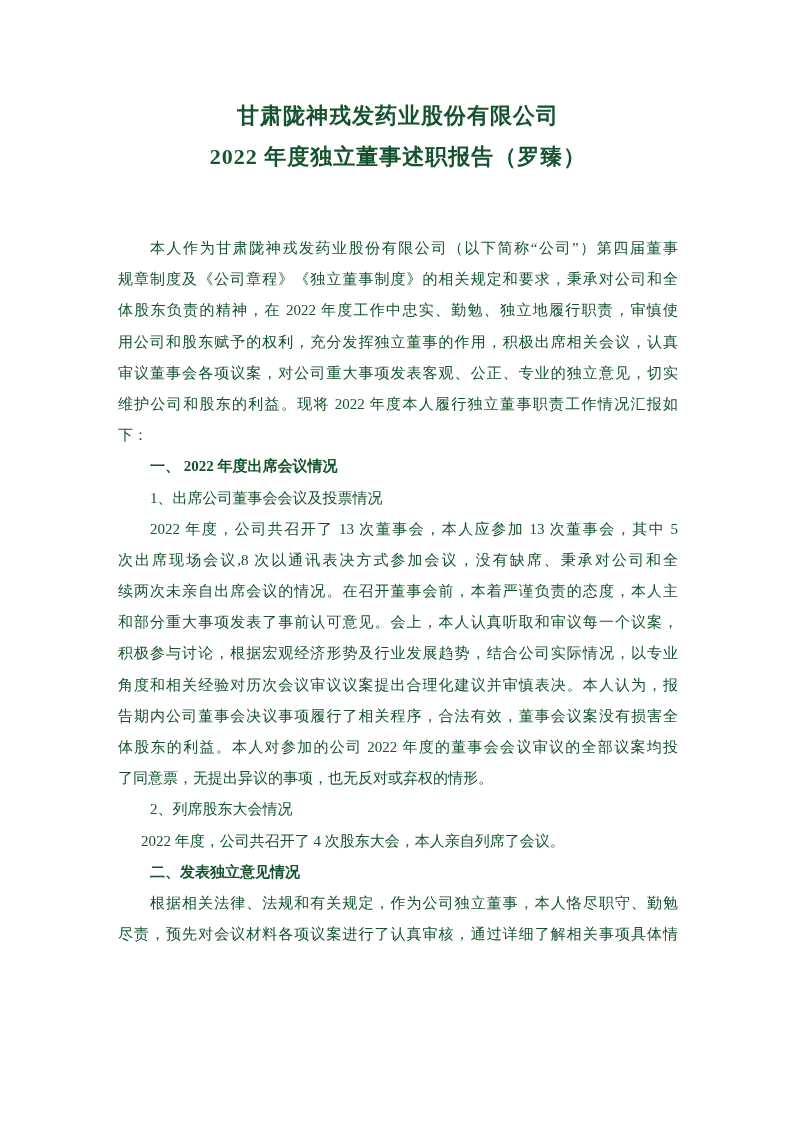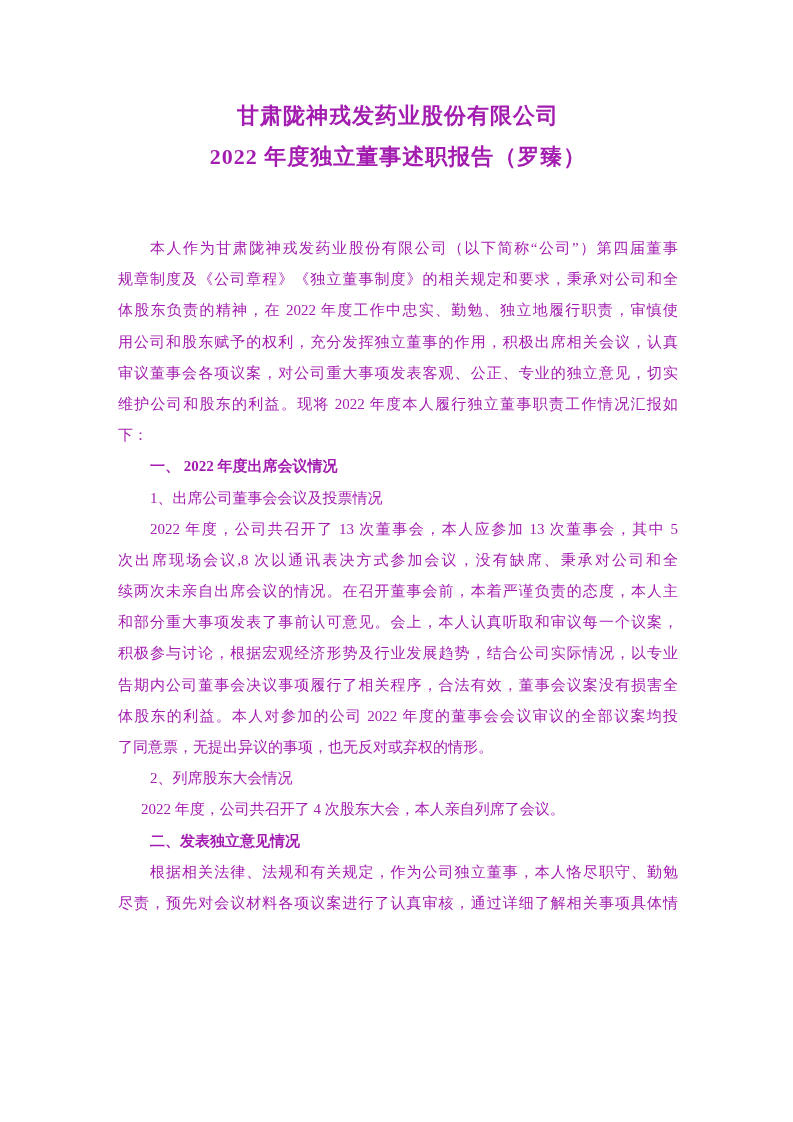--- a/index.html
+++ b/index.html
@@ -8,21 +8,21 @@
     background: #ffffff;
   }
   .page {
     position: relative;
     width: 793px;
     height: 1100px;
     margin: 0 auto;
     background: #ffffff;
     box-sizing: border-box;
     padding: 95px 115px 0 118px;
-    color: #a21caf;
+    color: #14532d;
     font-family: "Liberation Serif", "DejaVu Serif", serif;
     overflow: hidden;
   }
   .title-line {
     margin: 0;
     font-size: 22px;
     font-weight: bold;
     line-height: 41px;
     text-align: center;
     letter-spacing: 1px;
@@ -65,20 +65,21 @@
       <div class="line align-justify">审议董事会各项议案，对公司重大事项发表客观、公正、专业的独立意见，切实</div>
       <div class="line align-justify">维护公司和股东的利益。现将 2022 年度本人履行独立董事职责工作情况汇报如</div>
       <div class="line align-left">下：</div>
       <div class="line align-left indent-2 bold">一、 2022 年度出席会议情况</div>
       <div class="line align-left indent-2">1、出席公司董事会会议及投票情况</div>
       <div class="line align-justify indent-2">2022 年度，公司共召开了 13 次董事会，本人应参加 13 次董事会，其中 5</div>
       <div class="line align-justify">次出席现场会议,8 次以通讯表决方式参加会议，没有缺席、秉承对公司和全</div>
       <div class="line align-justify">续两次未亲自出席会议的情况。在召开董事会前，本着严谨负责的态度，本人主</div>
       <div class="line align-justify">和部分重大事项发表了事前认可意见。会上，本人认真听取和审议每一个议案，</div>
       <div class="line align-justify">积极参与讨论，根据宏观经济形势及行业发展趋势，结合公司实际情况，以专业</div>
+      <div class="line align-justify">角度和相关经验对历次会议审议议案提出合理化建议并审慎表决。本人认为，报</div>
       <div class="line align-justify">告期内公司董事会决议事项履行了相关程序，合法有效，董事会议案没有损害全</div>
       <div class="line align-justify">体股东的利益。本人对参加的公司 2022 年度的董事会会议审议的全部议案均投</div>
       <div class="line align-left">了同意票，无提出异议的事项，也无反对或弃权的情形。</div>
       <div class="line align-left indent-2">2、列席股东大会情况</div>
       <div class="line align-left indent-1">2022 年度，公司共召开了 4 次股东大会，本人亲自列席了会议。</div>
       <div class="line align-left indent-2 bold">二、发表独立意见情况</div>
       <div class="line align-justify indent-2">根据相关法律、法规和有关规定，作为公司独立董事，本人恪尽职守、勤勉</div>
       <div class="line align-justify">尽责，预先对会议材料各项议案进行了认真审核，通过详细了解相关事项具体情</div>
     </div>
 </div>

